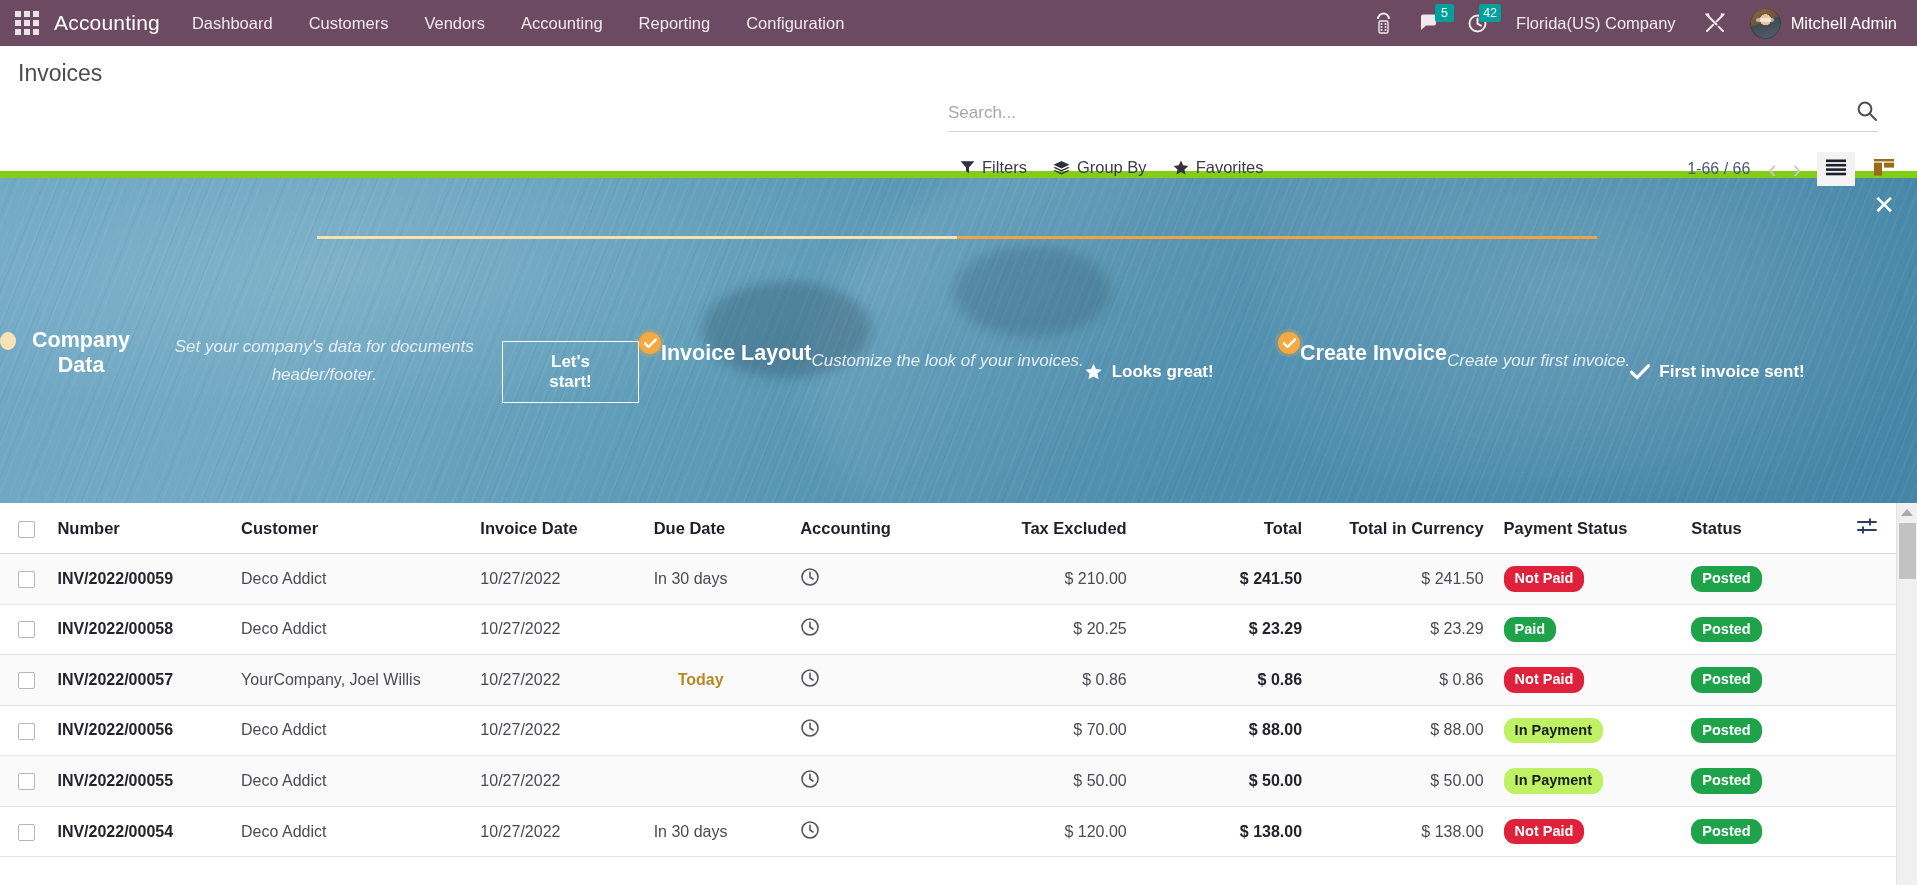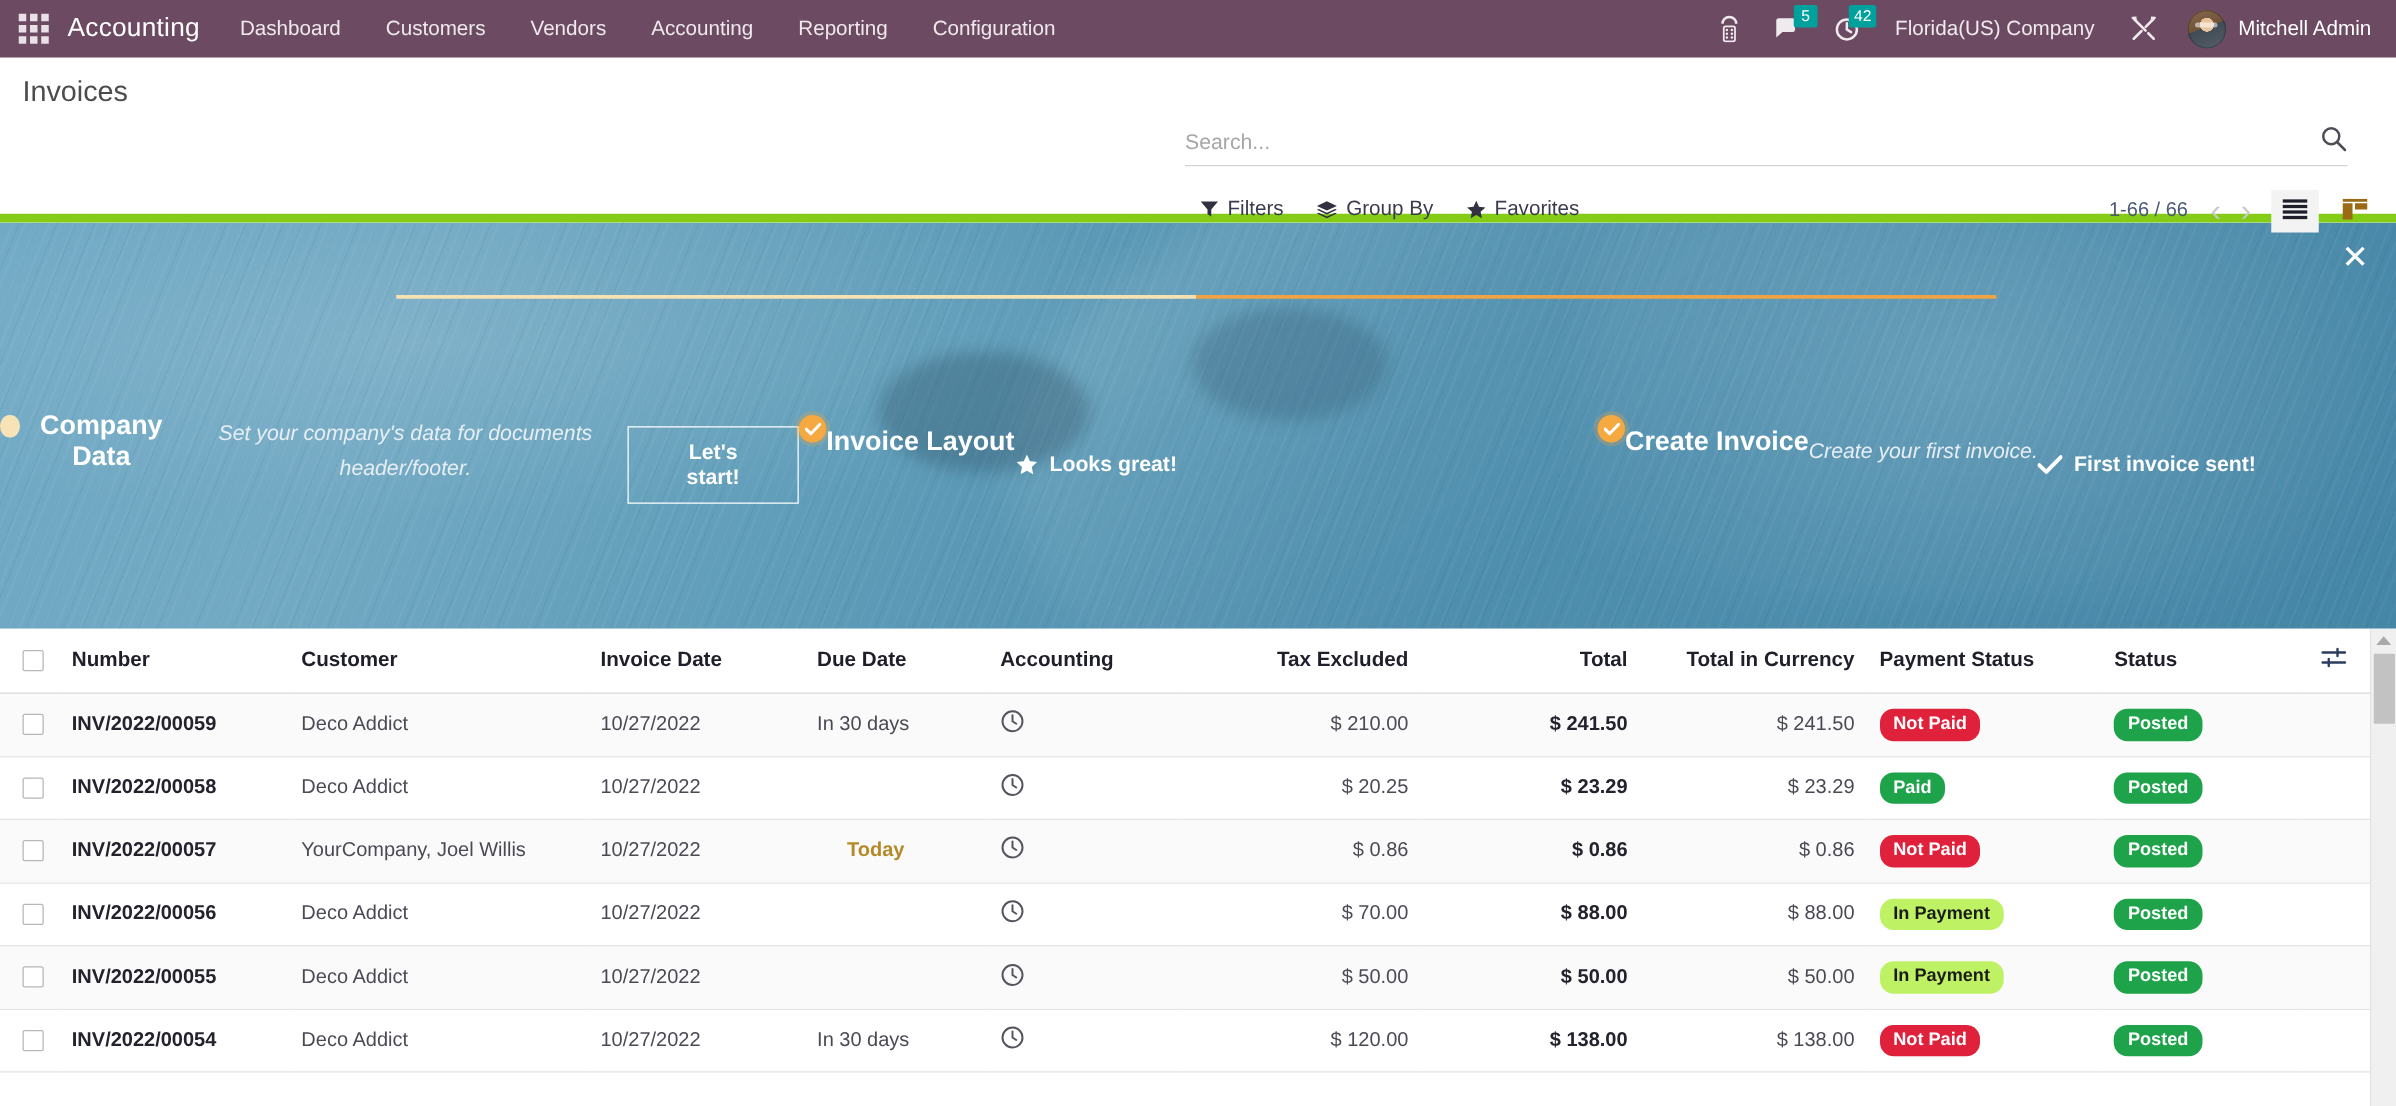--- a/index.html
+++ b/index.html
@@ -584,20 +584,21 @@
       <button class="ob-btn">Let's start!</button>
     </div>
 
     <div class="ob-step">
       <div class="ob-dot done">
         <svg width="13" height="11" viewBox="0 0 13 11">
             <path d="M1 5.3L4.6 9 12 1.4" stroke="#fff" stroke-width="2.4" fill="none" stroke-linecap="round" stroke-linejoin="round"></path>
           </svg>
       </div>
       <div class="ob-title">Invoice Layout</div>
+      <div class="ob-desc">Customize the look of your invoices.</div>
       <div class="ob-action">
         <svg width="19" height="18" viewBox="0 0 16 16">
             <path d="M8 0.6l2.2 4.7 5.1.6-3.8 3.5 1 5.1L8 12l-4.5 2.5 1-5.1L0.7 5.9l5.1-.6z" fill="#ffffff"></path>
           </svg>
         <span>Looks great!</span>
       </div>
     </div>
 
     <div class="ob-step">
       <div class="ob-dot done">

